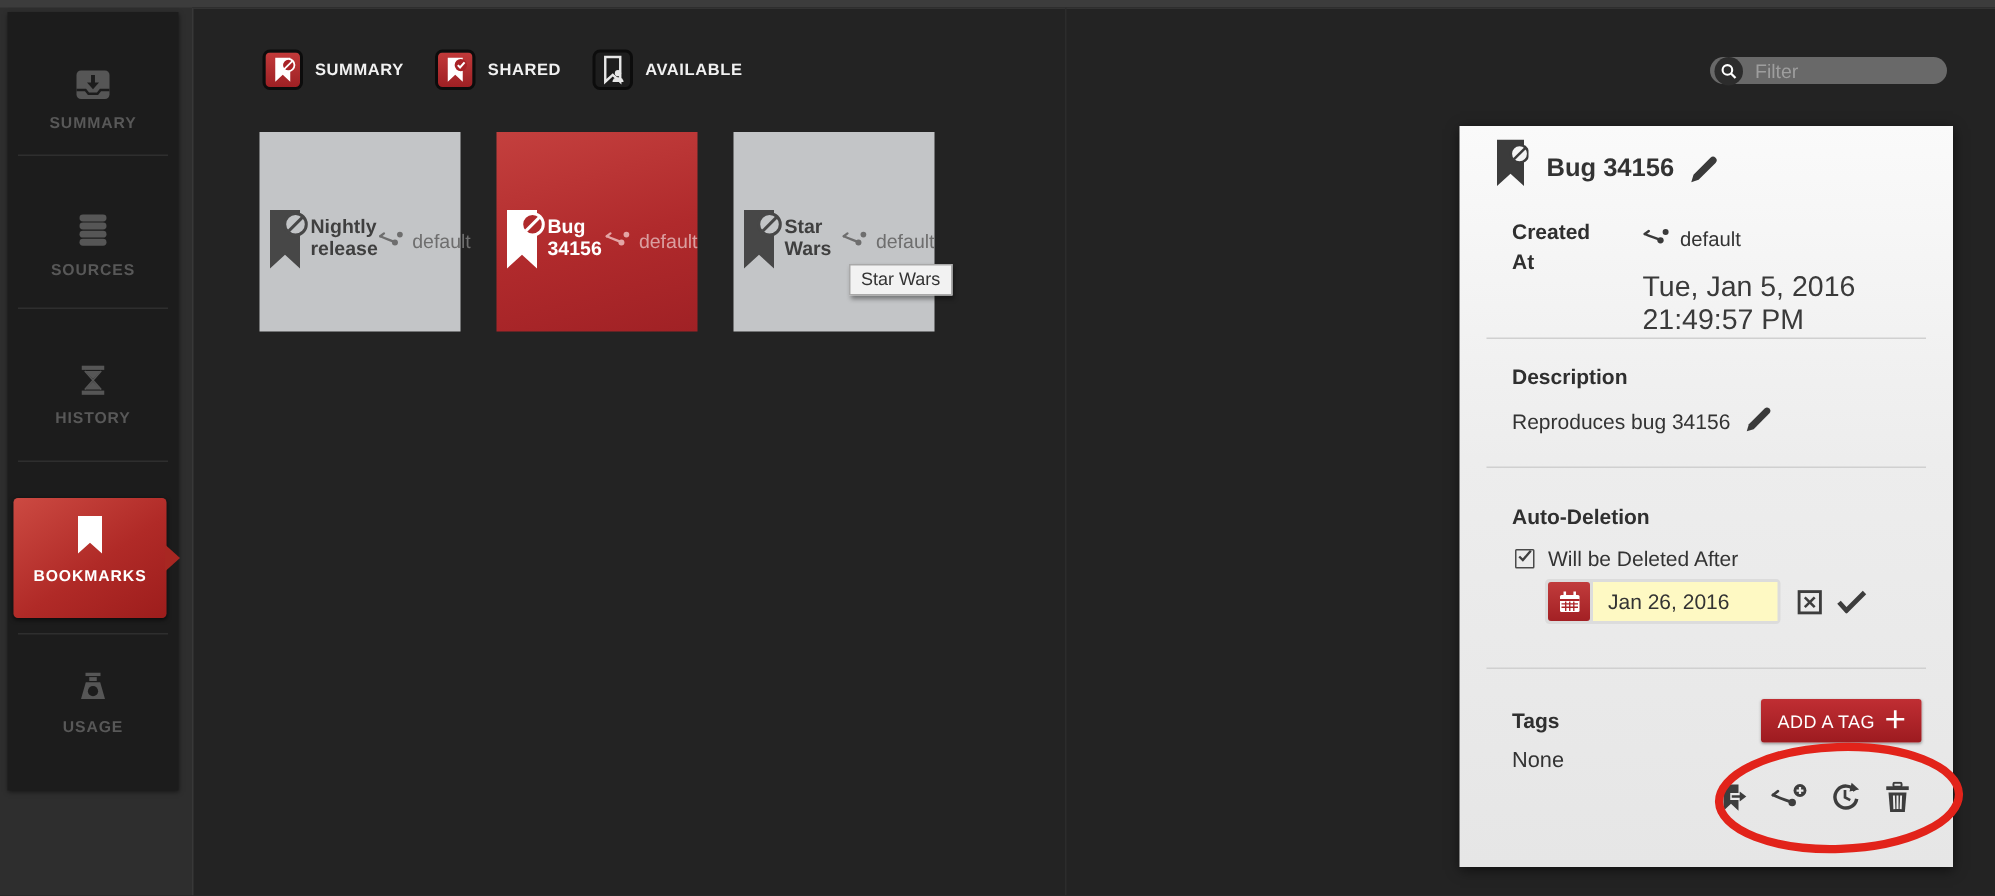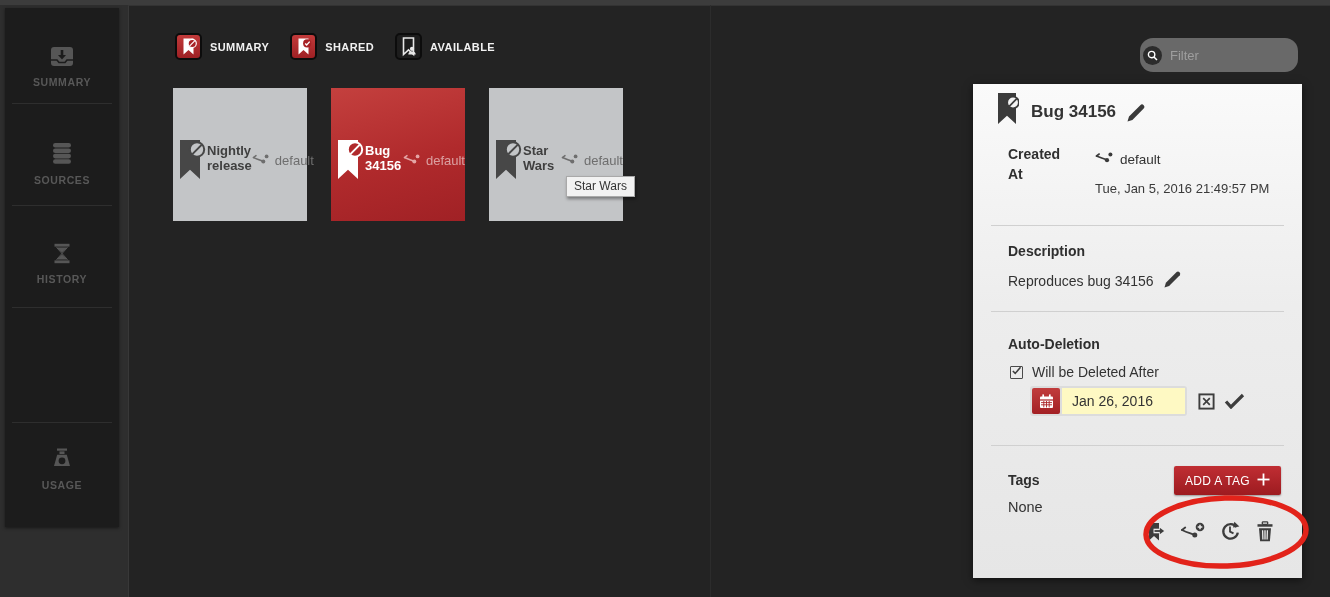--- a/index.html
+++ b/index.html
@@ -41,21 +41,21 @@
   .tab { display:flex; align-items:center; margin-right:21px; cursor:pointer; }
   .tab-icon {
     width:27px; height:27px; border-radius:5px; border:2px solid #0c0c0c;
     display:flex; align-items:center; justify-content:center;
   }
   .tab-icon.red { background:linear-gradient(180deg,#c23a3a,#9e2024); }
   .tab-icon.dark { background:#1d1d1d; }
   .tab-label { margin-left:8px; font-size:11px; font-weight:bold; letter-spacing:.4px; color:#f1f1f1; }
 
   
-  .search-pill { left:1140px; top:38px; width:158px; height:34px; border-radius:13px; background:#696969; display:flex; align-items:center; }
+  .search-pill { left:1140px; top:38px; width:158px; height:18px; border-radius:13px; background:#696969; display:flex; align-items:center; }
   .search-circle { width:19px; height:19px; border-radius:50%; background:#2c2c2c; margin-left:3px; display:flex; align-items:center; justify-content:center; }
   .search-pill input {
     flex:1; border:none; outline:none; background:transparent;
     font-family:"Liberation Sans", sans-serif; font-size:13px; color:#ddd; padding:0 10px 0 8px; width:120px;
   }
   .search-pill input::placeholder { color:#9e9e9e; }
 
   
   .cards { left:173px; top:88px; display:flex; }
   .card {
@@ -82,21 +82,21 @@
     background:linear-gradient(180deg,#fafafa 0%, #ededed 45%, #e6e6e6 100%);
     box-shadow:0 2px 8px rgba(0,0,0,.55); z-index:10;
   }
   .panel .p-div { position:absolute; left:18px; width:293px; height:1px; background:#d0d0d0; }
   .p-header { position:absolute; left:24px; top:9px; display:flex; align-items:flex-start; }
   .p-title { margin:9px 0 0 12px; font-size:17px; font-weight:bold; color:#333; }
   .p-header .pencil { margin:10px 0 0 10px; cursor:pointer; }
   .p-label { font-size:14px; font-weight:bold; color:#2f2f2f; }
   .created-label { position:absolute; left:35px; top:60px; width:64px; line-height:1.45; }
   .created-stream { position:absolute; left:122px; top:67px; display:flex; align-items:center; gap:7px; font-size:13.5px; color:#333; }
-  .created-ts { position:absolute; left:122px; top:97px; font-size:13px; color:#3a3a3a; }
+  .created-ts { position:absolute; left:122px; top:97px; font-size:19px; color:#3a3a3a; }
   .desc-h { position:absolute; left:35px; top:159px; }
   .desc-row { position:absolute; left:35px; top:186px; display:flex; align-items:center; gap:9px; font-size:14px; color:#333; }
   .desc-row .pencil { cursor:pointer; }
   .auto-h { position:absolute; left:35px; top:252px; }
   .chk-row { position:absolute; left:37px; top:280px; display:flex; align-items:center; gap:9px; font-size:14px; color:#333; cursor:pointer; }
   .chk-box { width:13px; height:13px; border:1.5px solid #4a4a4a; border-radius:1px; background:transparent; display:flex; align-items:center; justify-content:center; }
   .date-row { position:absolute; left:57px; top:302px; display:flex; align-items:center; }
   .date-box { background:#dcdcdc; border-radius:3px; padding:2px; display:flex; align-items:center; }
   .cal-btn {
     width:28px; height:26px; border:none; border-radius:2px; cursor:pointer;
@@ -163,20 +163,28 @@
         <rect x="2.5" y="17.4" width="15" height="2.8" fill="#565656"></rect>
         <path d="M4.5 4.4 h11 l-5.5 5.2 z" fill="#565656"></path>
         <path d="M10 11.4 l5.5 5.2 h-11 z" fill="#565656"></path>
         <path d="M4.5 4.4 L15.5 16.6 M15.5 4.4 L4.5 16.6" stroke="#565656" stroke-width="1" fill="none"></path>
       </svg>
     </span>
     <div class="side-label">HISTORY</div>
   </div>
   <div class="side-div" style="top:299px;"></div>
 
+  <div class="side-active">
+    <span class="icn" style="width:18px;height:26px;display:block;">
+      <svg width="18" height="26" viewBox="0 0 18 26">
+        <path d="M1 0 h16 v25 l-8 -7.2 L1 25 z" fill="#ffffff"></path>
+      </svg>
+    </span>
+    <div class="side-label">BOOKMARKS</div>
+  </div>
   <div class="side-div" style="top:414px;"></div>
 
   <div class="side-item" style="top:440px;">
     <span class="icn" style="width:22px;height:22px;">
       <svg width="22" height="22" viewBox="0 0 22 22">
         <rect x="6" y="0.5" width="10" height="2.2" fill="#565656"></rect>
         <rect x="8.5" y="3.4" width="5" height="2.6" fill="#565656"></rect>
         <path d="M6.2 6.8 h9.6 L19 18 H3 z" fill="#565656"></path>
         <circle cx="11" cy="12.8" r="3.4" fill="#1c1c1c"></circle>
       </svg>

